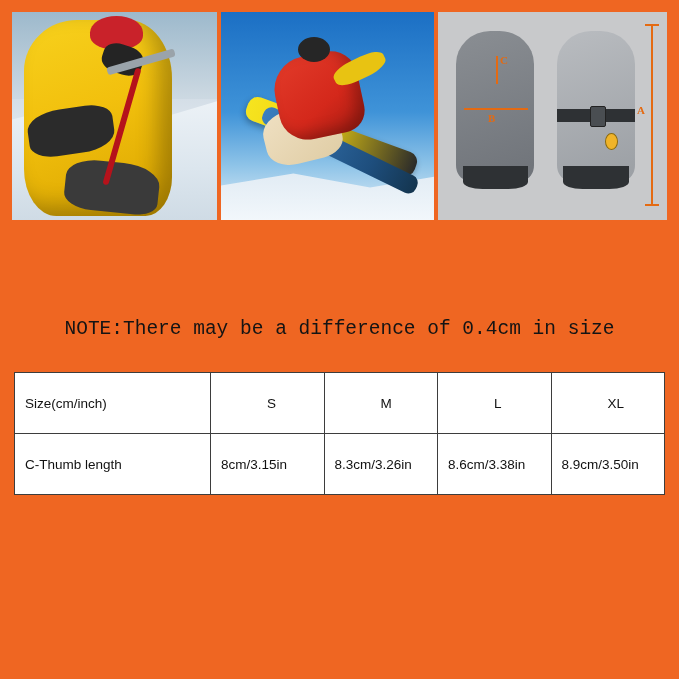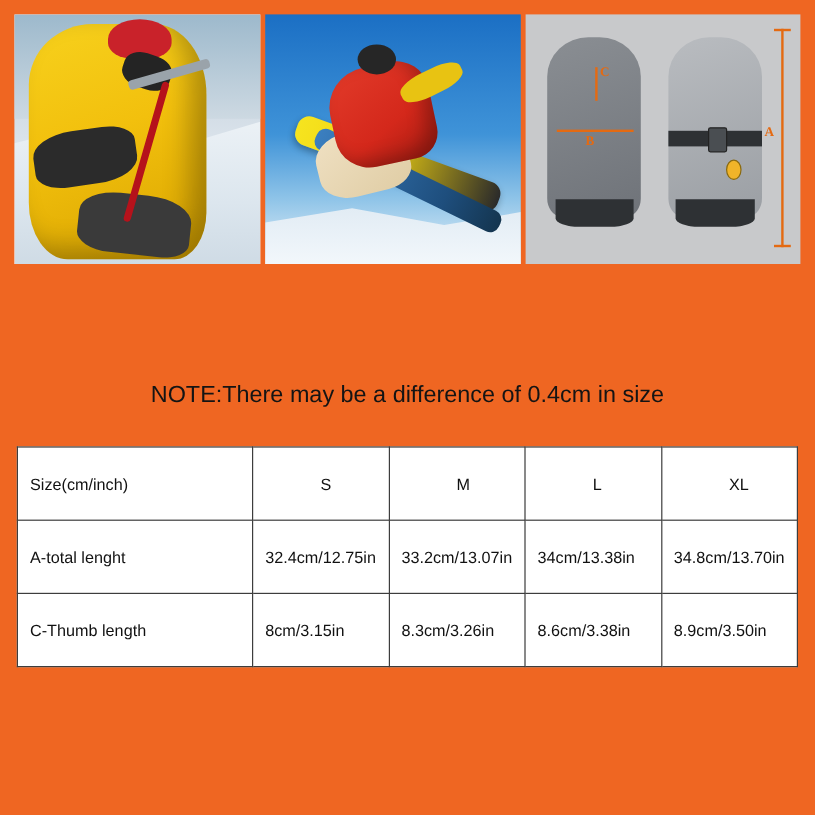--- a/index.html
+++ b/index.html
@@ -193,21 +193,21 @@
     letter-spacing: 6px;
     font-family: "DejaVu Sans", sans-serif;
   }
   .note {
     position: absolute;
     left: 0; right: 0;
     top: 318px;
     text-align: center;
     color: #141414;
     font-size: 19.5px;
-    font-family: Liberation Sans, sans-serif;
+    font-family: Liberation Mono, monospace;
   }
 
   
   .table-wrap {
     position: absolute;
     left: 14px;
     top: 372px;
     width: 651px;
   }
   table {
@@ -293,27 +293,20 @@
         <tr>
           <th>Size(cm/inch)</th>
           <th class="col-head">S</th>
           <th class="col-head">M</th>
           <th class="col-head">L</th>
           <th class="col-head">XL</th>
         </tr>
       </thead>
       <tbody>
         <tr>
-          <td>A-total lenght</td>
-          <td>32.4cm/12.75in</td>
-          <td>33.2cm/13.07in</td>
-          <td>34cm/13.38in</td>
-          <td>34.8cm/13.70in</td>
-        </tr>
-        <tr>
           <td>C-Thumb length</td>
           <td>8cm/3.15in</td>
           <td>8.3cm/3.26in</td>
           <td>8.6cm/3.38in</td>
           <td>8.9cm/3.50in</td>
         </tr>
       </tbody>
     </table>
   </div>
 

